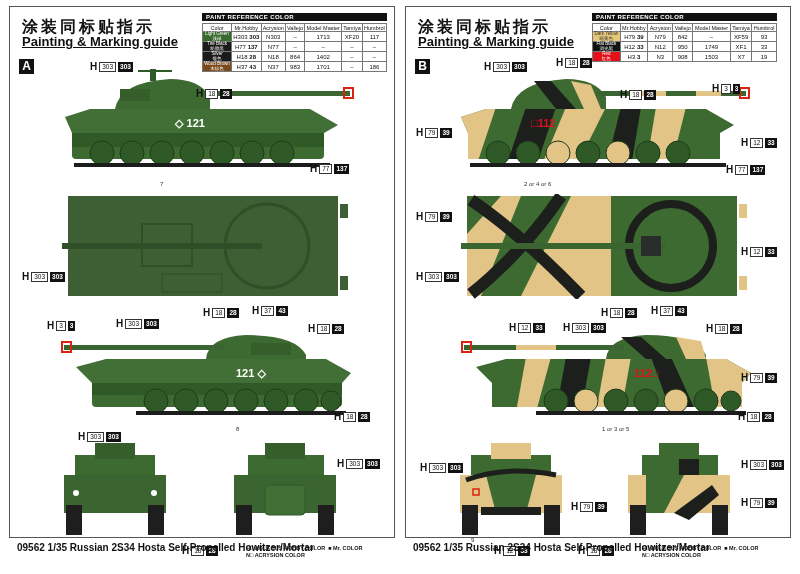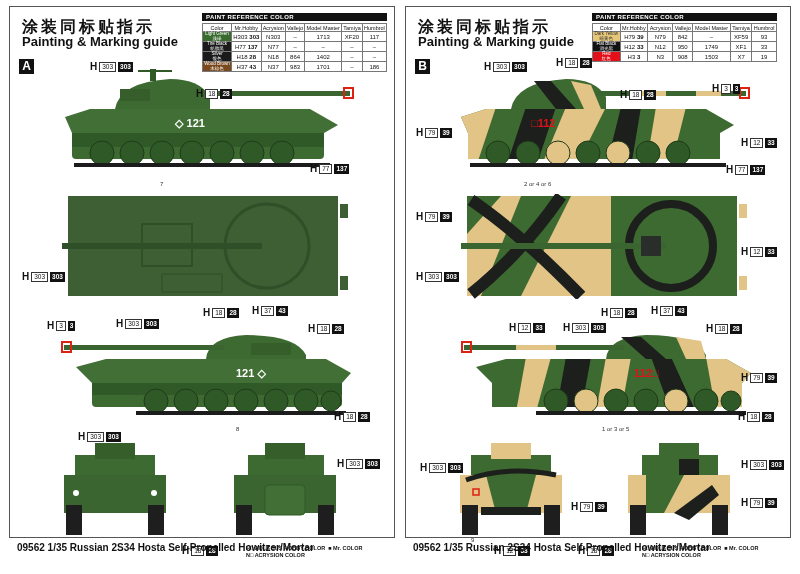--- a/index.html
+++ b/index.html
@@ -4,21 +4,21 @@
 <style>
   * { box-sizing: border-box; margin: 0; padding: 0; }
   html, body { width: 800px; height: 574px; background: #ffffff; overflow: hidden; }
   body { font-family: "Liberation Sans", sans-serif; color: #111; position: relative; }
 
   .panel { position: absolute; top: 6px; width: 386px; height: 532px; border: 1px solid #555; background: #fff; }
   #panel-a { left: 9px; }
   #panel-b { left: 405px; }
 
   .title-cn { position: absolute; left: 12px; top: 10px; font-size: 16px; font-weight: bold; letter-spacing: 3px; font-family: "DejaVu Sans", sans-serif; }
-  .title-en { position: absolute; left: 12px; top: 27px; font-size: 13px; font-weight: bold; }
+  .title-en { position: absolute; left: 12px; top: 27px; font-size: 13px; font-weight: bold; text-decoration: underline; }
   .scheme-letter { position: absolute; left: 9px; top: 52px; width: 15px; height: 15px; background: #111; color: #fff; font-weight: bold; font-size: 12px; text-align: center; line-height: 15px; }
 
   
   .paint-table { position: absolute; top: 6px; width: 185px; font-size: 5.5px; }
   #panel-a .paint-table { left: 192px; }
   #panel-b .paint-table { left: 186px; }
   .paint-table .pt-head { background: #111; color: #fff; font-weight: bold; font-size: 6px; padding: 1px 4px; letter-spacing: .4px; }
   .paint-table table { width: 100%; border-collapse: collapse; margin-top: 2px; }
   .paint-table th, .paint-table td { border: 1px solid #777; text-align: center; height: 8px; font-weight: normal; padding: 0 1px; }
   .paint-table td.swatch { color: #fff; font-size: 4.5px; line-height: 4.5px; }

